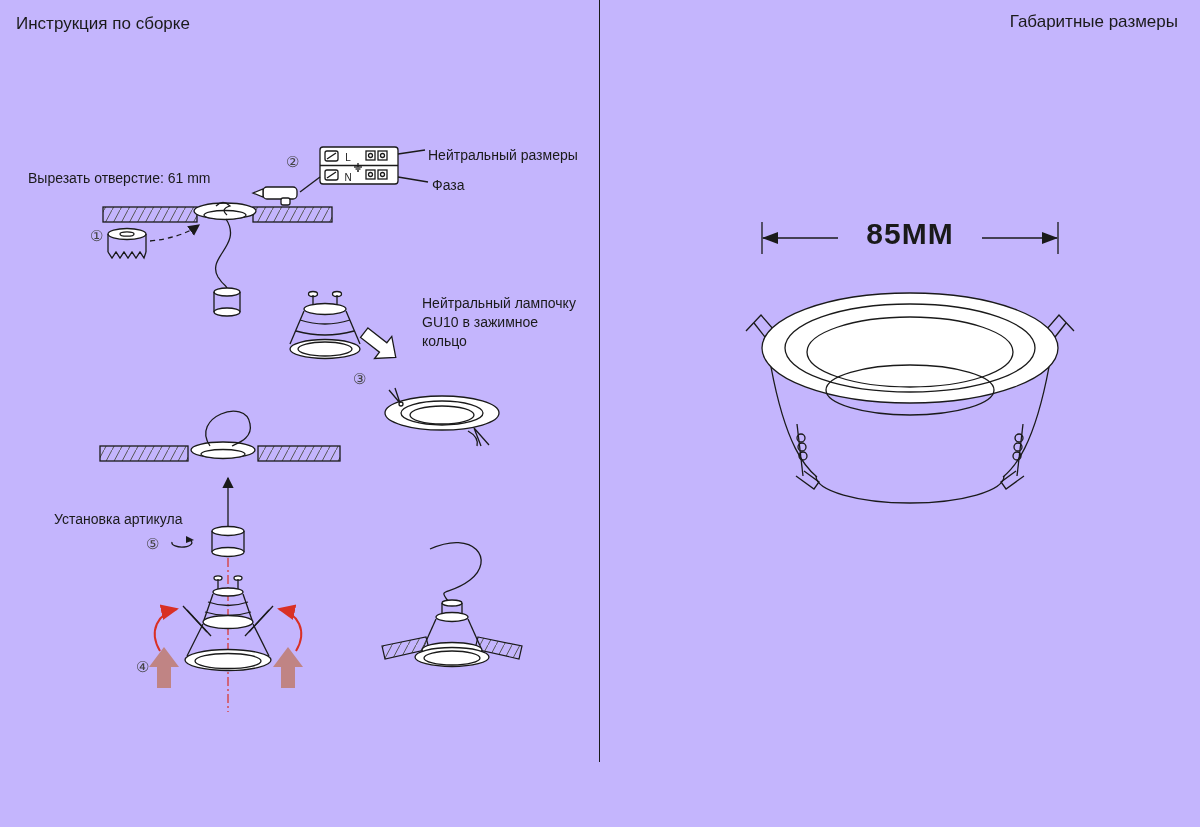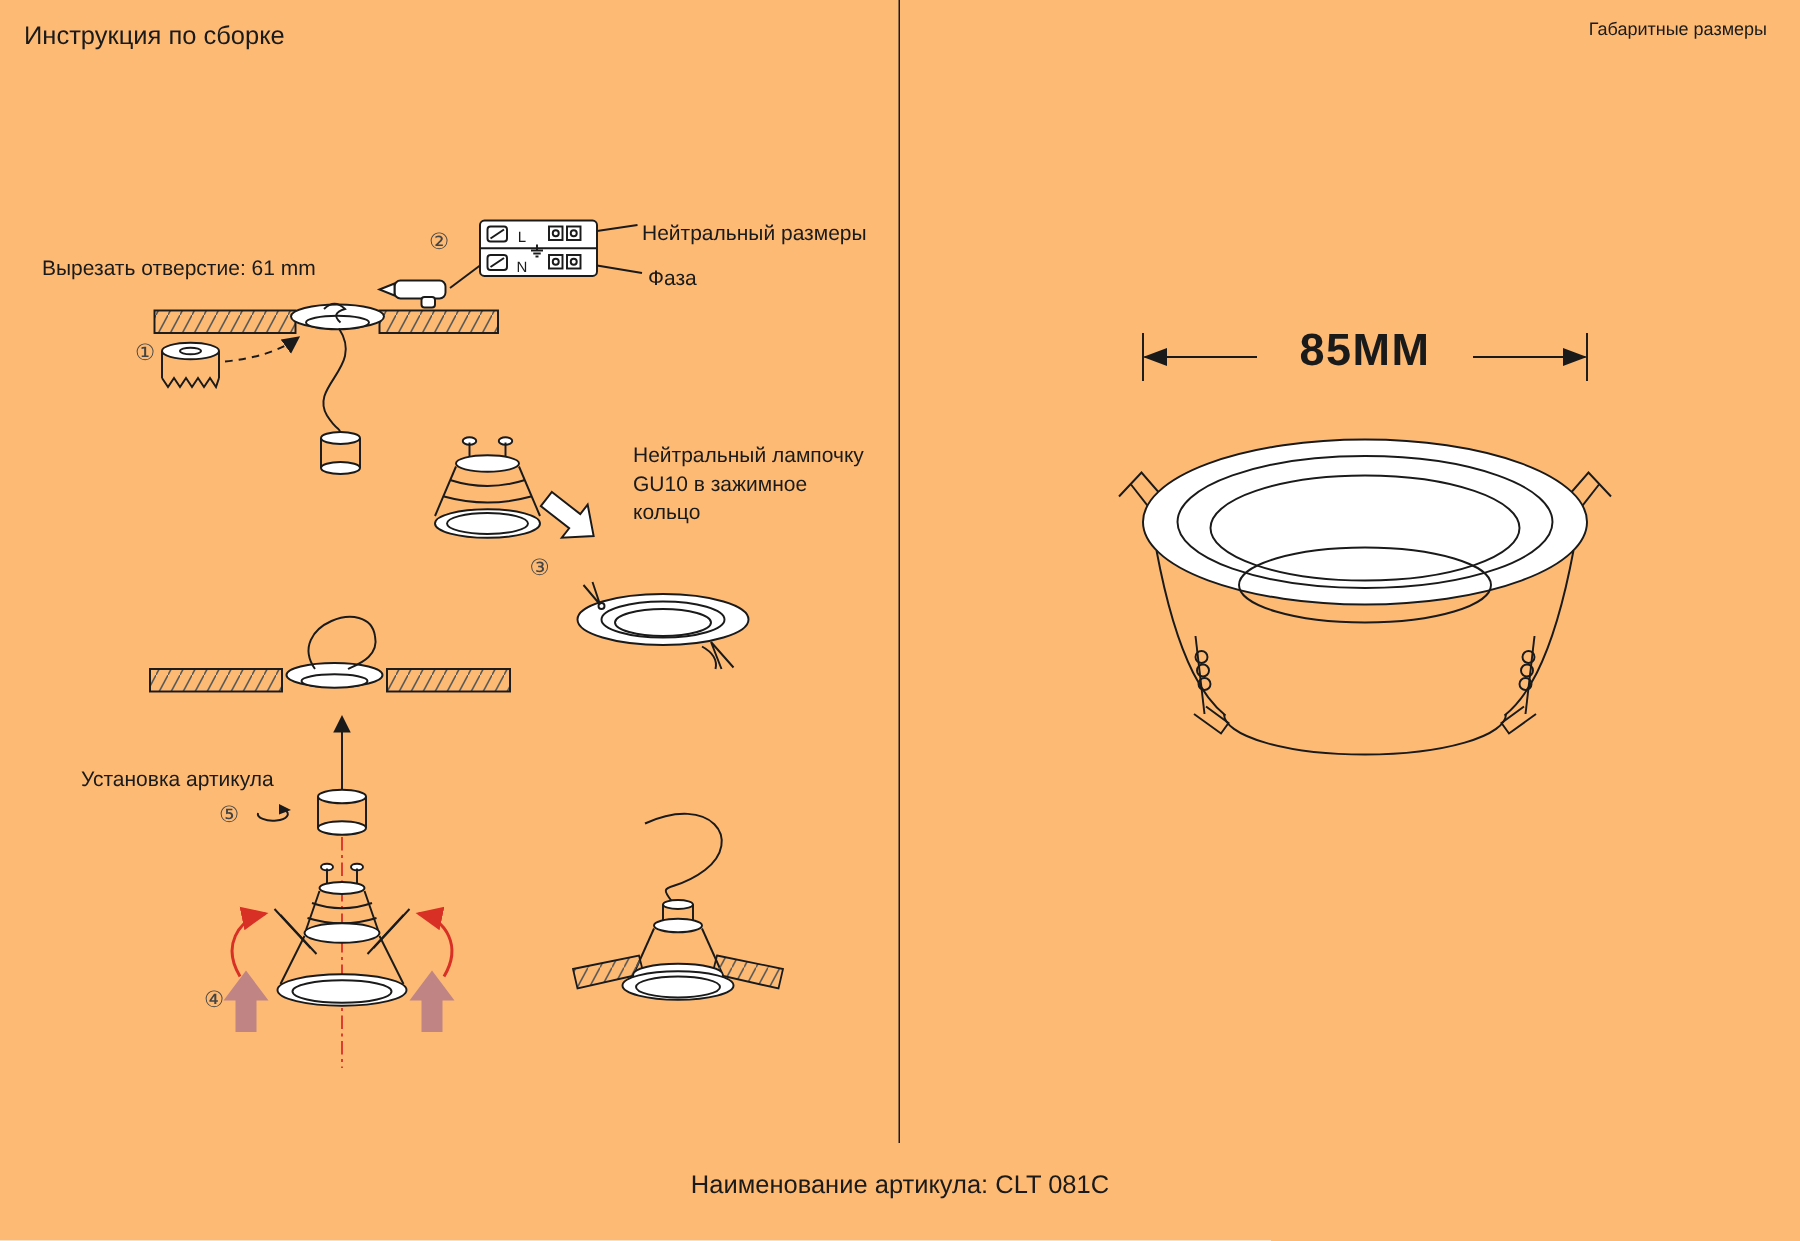--- a/index.html
+++ b/index.html
@@ -1,21 +1,21 @@
 <!DOCTYPE html>
 <html><head>
 <meta charset="utf-8">
 <style>
   html,body{margin:0;padding:0;background:#fff;}
-  .page{position:relative;width:1200px;height:827px;background:#fdba74;overflow:hidden;
+  .page{position:relative;width:1200px;height:827px;background:#c4b5fd;overflow:hidden;
         font-family:"Liberation Sans", sans-serif;color:#1a1a1a;}
   .t{position:absolute;font-size:14px;line-height:19px;white-space:nowrap;}
   .wrap{white-space:normal;}
   .title-left{position:absolute;left:16px;top:14px;font-size:17px;}
-  .title-right{position:absolute;right:22px;top:12px;font-size:12px;}
+  .title-right{position:absolute;right:22px;top:12px;font-size:17px;}
   .divider{position:absolute;left:599px;top:0;width:1px;height:762px;background:#1a1a1a;}
   .footer{position:absolute;left:0;top:780px;width:100%;text-align:center;font-size:17px;}
   .step{font-size:15px;color:#444;}
   .dim-label{position:absolute;left:840px;top:217px;width:140px;text-align:center;
              font-size:30px;font-weight:700;letter-spacing:1px;}
   .art{position:absolute;}
   .ln{fill:none;stroke:#1a1a1a;stroke-width:1.3;}
   .fw{fill:#ffffff;stroke:#1a1a1a;stroke-width:1.3;}
   .tt{font-family:"Liberation Sans", sans-serif;font-size:10px;fill:#1a1a1a;text-anchor:middle;}
 </style>
@@ -227,14 +227,13 @@
   <div class="t" style="left:428px;top:146px">Нейтральный размеры</div>
   <div class="t" style="left:432px;top:176px">Фаза</div>
   <div class="t wrap" style="left:422px;top:294px;width:158px">Нейтральный лампочку GU10 в зажимное кольцо</div>
   <div class="t step" style="left:353px;top:369px">③</div>
   <div class="t" style="left:54px;top:510px">Установка артикула</div>
   <div class="t step" style="left:146px;top:534px">⑤</div>
   <div class="t step" style="left:136px;top:657px">④</div>
 
   <div class="dim-label">85MM</div>
 
-  <div class="footer">Наименование артикула: CLT 081C</div>
 </div>
 
 </body></html>

